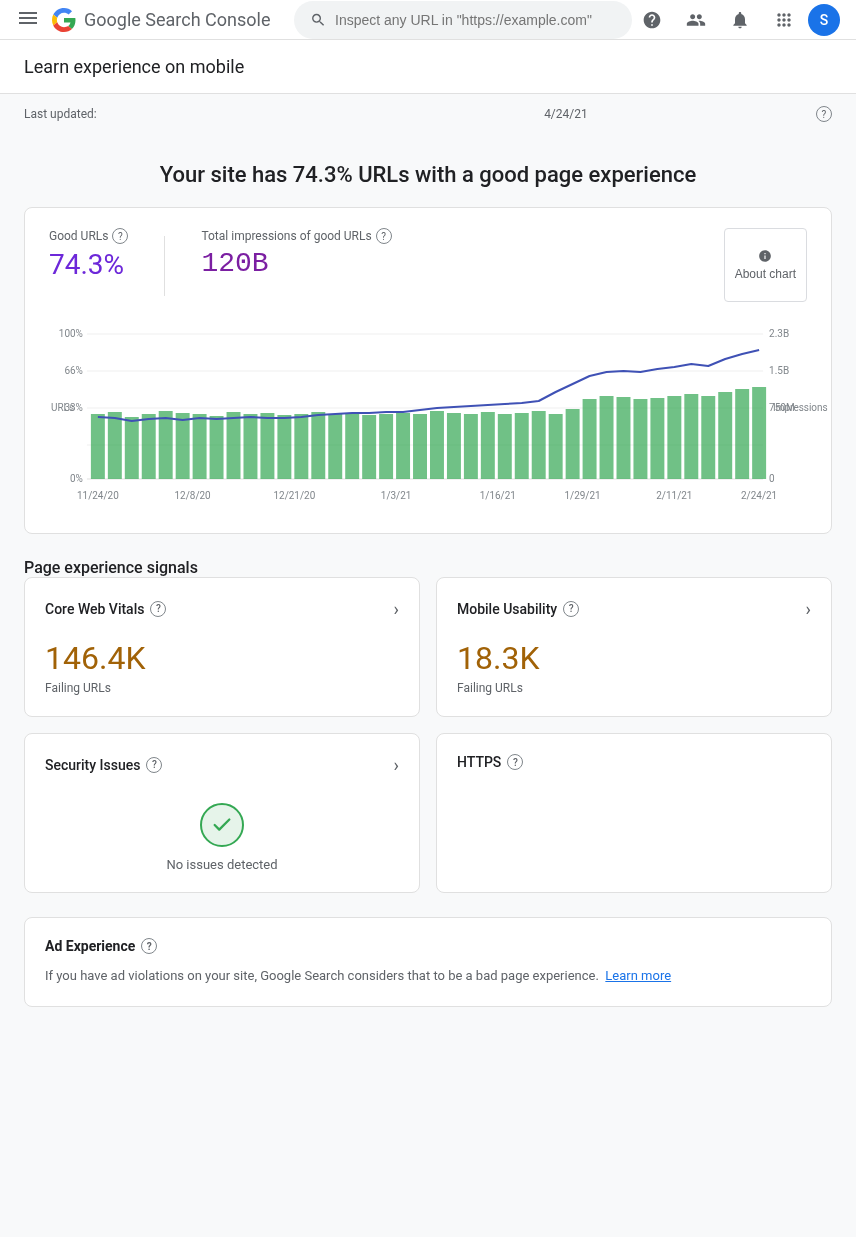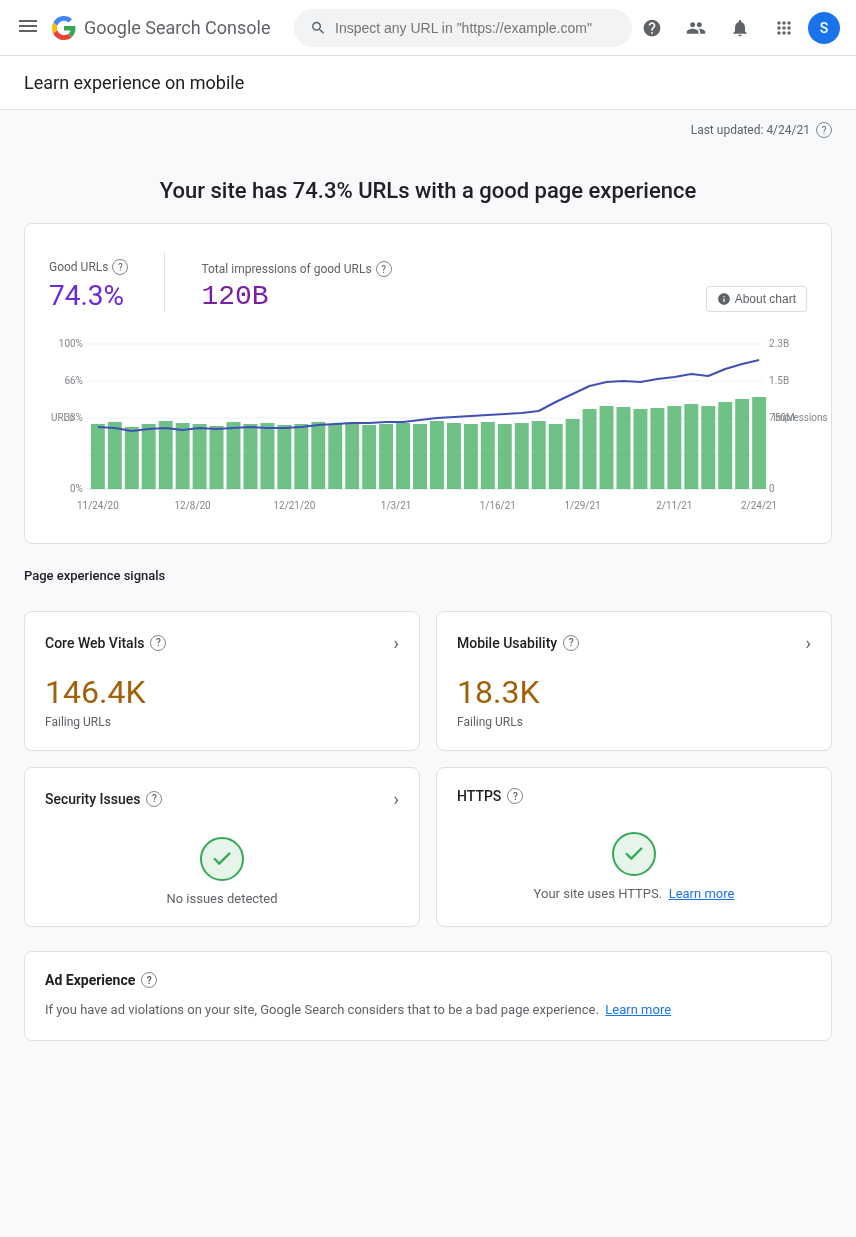--- a/index.html
+++ b/index.html
@@ -1,20 +1,20 @@
 <!DOCTYPE html>
 <html><head>
   <meta charset="utf-8">
   <style>
     * { box-sizing: border-box; margin: 0; padding: 0; }
     body { font-family: 'Google Sans', Roboto, Arial, sans-serif; background: #f8f9fa; color: #202124; font-size: 14px; }
 
     
     .topbar {
-      display: flex; align-items: center; background: #fff; height: 56px;
+      display: flex; align-items: center; background: #fff; height: 40px;
       padding: 0 16px; border-bottom: 1px solid #e0e0e0; position: relative; z-index: 10;
     }
     .topbar-menu-icon { margin-right: 12px; cursor: pointer; }
     .topbar-logo { display: flex; align-items: center; gap: 8px; margin-right: 24px; }
     .topbar-logo-text { font-size: 18px; font-weight: 400; color: #5f6368; white-space: nowrap; }
     .topbar-search {
       flex: 1; max-width: 520px; display: flex; align-items: center;
       background: #f1f3f4; border-radius: 24px; padding: 0 16px; height: 38px;
     }
     .topbar-search input {
@@ -36,49 +36,49 @@
     
     .page-title-bar {
       background: #fff; padding: 16px 24px; border-bottom: 1px solid #e0e0e0;
     }
     .page-title-bar h1 { font-size: 18px; font-weight: 400; color: #202124; }
 
     
     .main { max-width: 856px; margin: 0 auto; padding: 0; background: #f8f9fa; }
 
     .last-updated-bar {
-      display: flex; justify-content: flex-end; align-items: center;
+      display: flex; justify-content: space-between; align-items: center;
       padding: 12px 24px; font-size: 12px; color: #5f6368; background: #f8f9fa;
     }
 
     
     .hero { text-align: center; padding: 28px 24px 20px; background: #f8f9fa; }
     .hero h2 { font-size: 22px; font-weight: 500; color: #202124; }
 
     
     .chart-card {
       margin: 0 24px 24px; background: #fff; border-radius: 8px;
       border: 1px solid #e0e0e0; padding: 20px 24px 16px;
     }
-    .chart-metrics { display: flex; align-items: flex-end; gap: 36px; margin-bottom: 4px; }
+    .chart-metrics { display: flex; align-items: flex-start; gap: 36px; margin-bottom: 4px; }
     .metric-label { font-size: 12px; color: #5f6368; display: flex; align-items: center; gap: 4px; }
     .metric-value-green { font-size: 28px; font-weight: 400; color: #6d28d9; margin-top: 4px; }
     .metric-value-purple { font-size: 28px; font-weight: 400; color: #7b1fa2; margin-top: 4px; font-family: Liberation Mono, monospace; }
     .metric-divider { width: 1px; height: 60px; background: #e0e0e0; margin-top: 8px; }
     .about-chart-btn {
       margin-left: auto; display: flex; align-items: center; gap: 4px;
       font-size: 12px; color: #5f6368; cursor: pointer; border: 1px solid #dadce0;
-      border-radius: 4px; padding: 5px 10px; background: #fff;
+      border-radius: 4px; padding: 20px 10px; background: #fff; flex-direction: column;
     }
     .chart-svg { width: 100%; height: 180px; }
 
     
     .signals-section { padding: 0 24px 24px; }
-    .signals-title { font-size: 13px; font-weight: 500; margin-bottom: 0; color: #202124; }
-    .signals-grid { display: grid; grid-template-columns: 1fr 1fr; gap: 16px; margin-top: 28px; }
+    .signals-title { font-size: 16px; font-weight: 500; margin-bottom: 0; color: #202124; }
+    .signals-grid { display: grid; grid-template-columns: 1fr 1fr; gap: 16px; }
     .signal-card {
       background: #fff; border: 1px solid #e0e0e0; border-radius: 8px;
       padding: 20px; min-height: 140px;
     }
     .signal-card-header {
       display: flex; align-items: center; justify-content: space-between;
       margin-bottom: 20px;
     }
     .signal-card-title {
       font-size: 14px; font-weight: 500; color: #202124;
@@ -335,31 +335,20 @@
         </div>
       </div>
 
       <div class="signal-card">
         <div class="signal-card-header">
           <span class="signal-card-title">
             <span>HTTPS</span>
             <span class="help-circle">?</span>
           </span>
         </div>
-        <div class="signal-card-body">
-          <div class="check-circle">
-            <svg viewBox="0 0 24 24" fill="none" stroke="#34a853" stroke-width="2.5" stroke-linecap="round" stroke-linejoin="round">
-              <polyline points="20 6 9 17 4 12"></polyline>
-            </svg>
-          </div>
-          <div class="signal-ok-text">
-            <span>Your site uses HTTPS.</span>
-            &nbsp;<a href="#">Learn more</a>
-          </div>
-        </div>
       </div>
 
     </div>
   </div>
 
   <div class="ad-card">
     <div class="ad-card-title">
       <span>Ad Experience</span>
       <span class="help-circle">?</span>
     </div>

